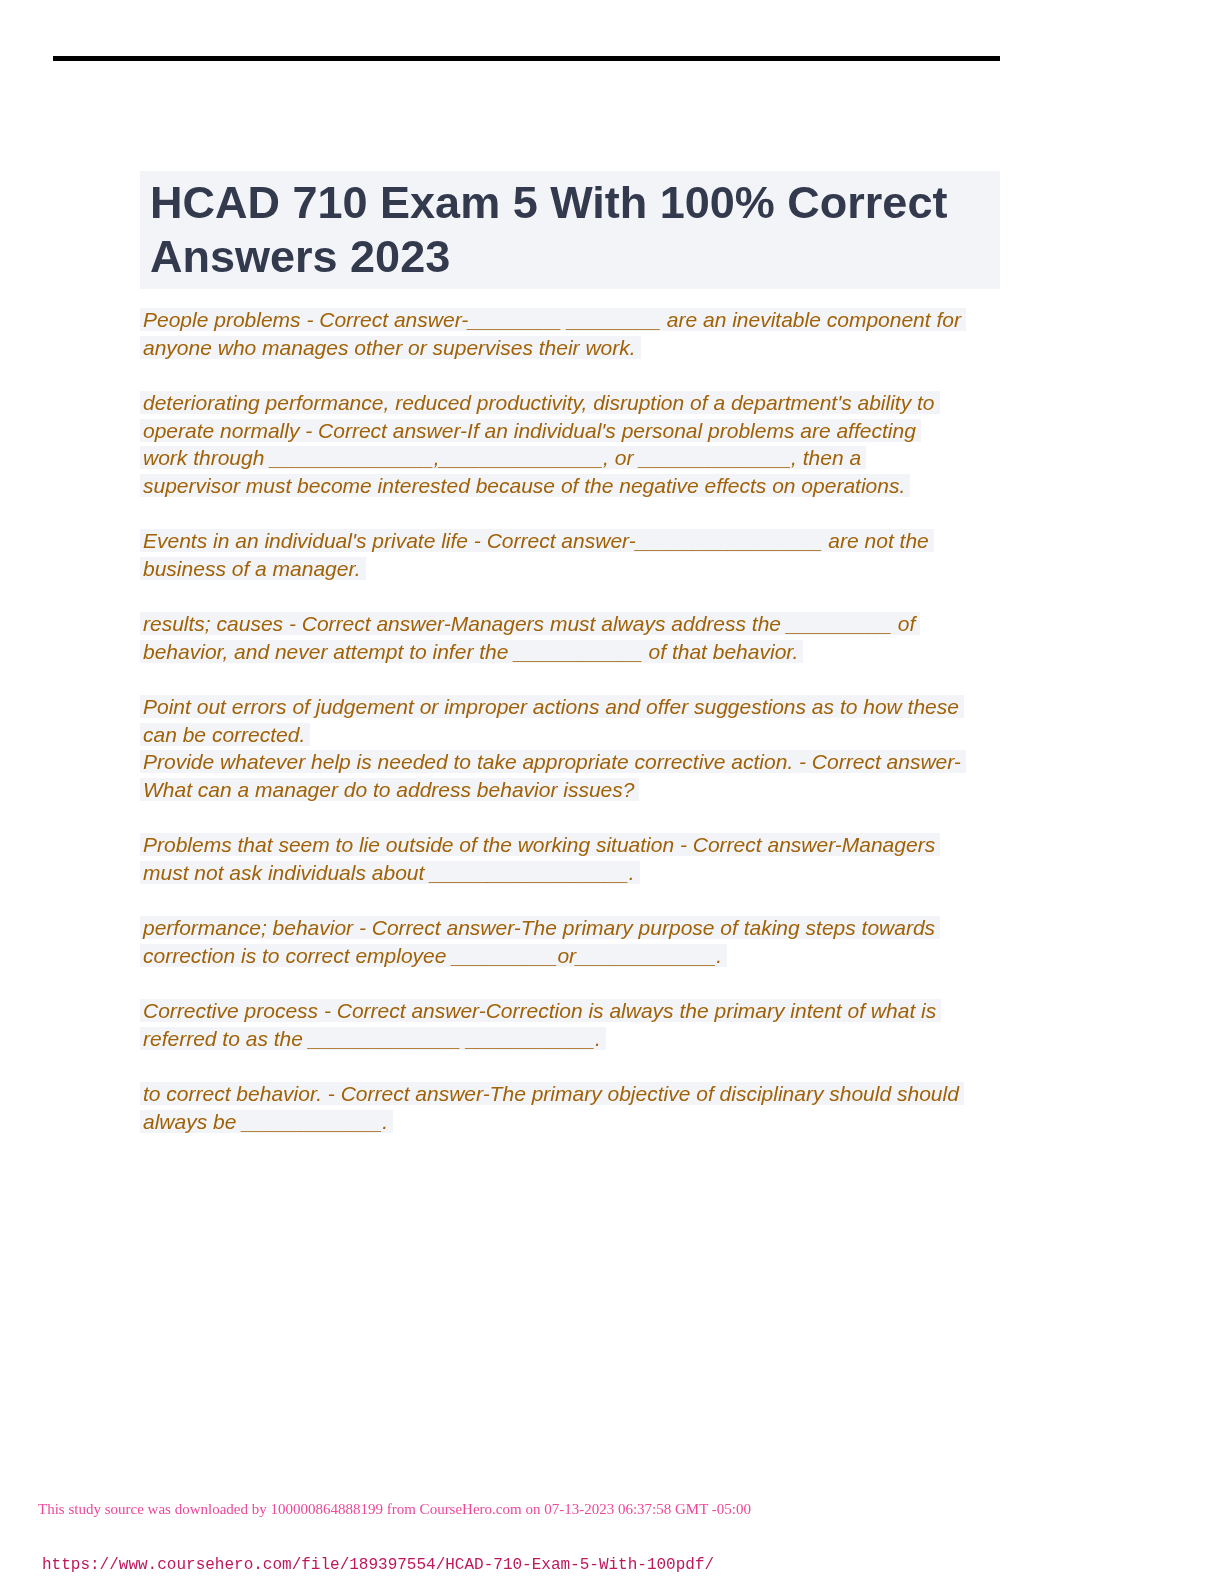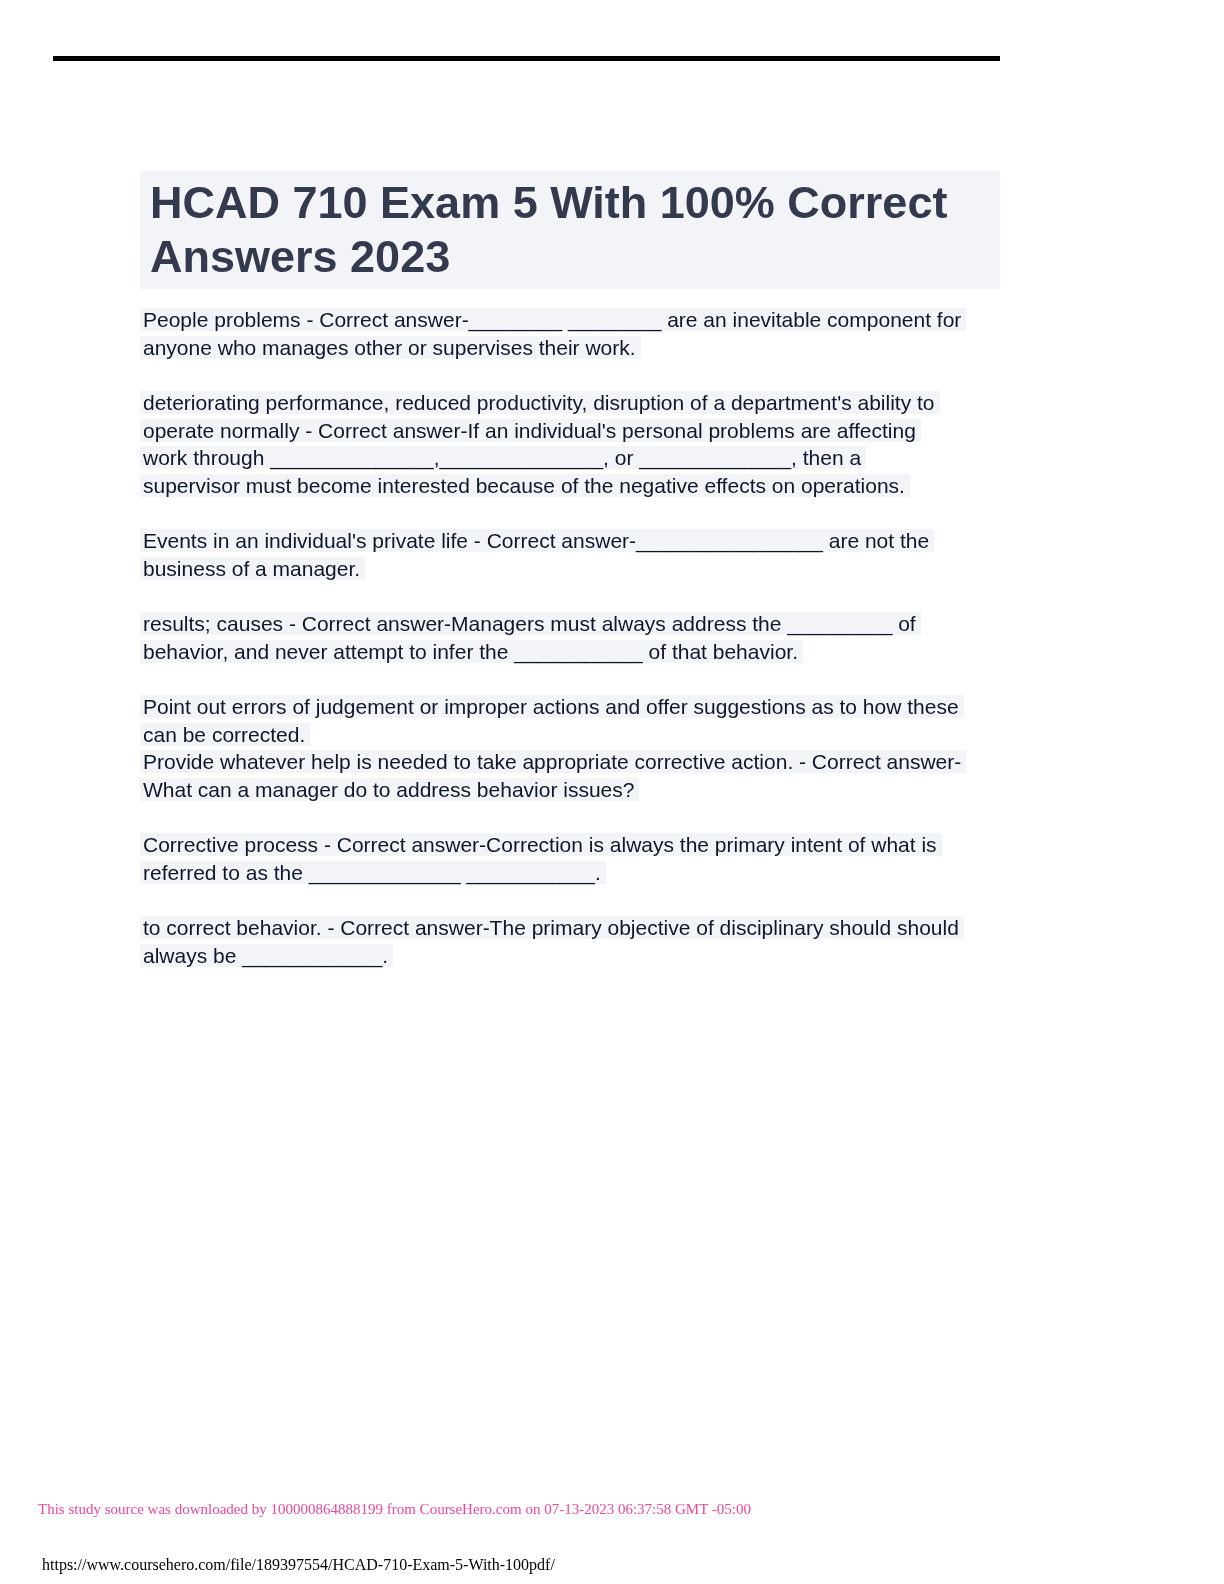--- a/index.html
+++ b/index.html
@@ -33,21 +33,22 @@
     font-weight: bold;
     white-space: pre-wrap;
   }
   .content {
     position: absolute;
     left: 140px;
     top: 306px;
     width: 1000px;
     font-size: 21px;
     line-height: 27.5px;
-    color: #0f172a;
+    color: #a16207;
+    font-style: italic;
   }
   .para {
     margin: 0 0 28px 0;
     white-space: pre-wrap;
   }
   .hl {
     background: #f2f4f8;
     padding: 0 5px 0 3px;
     -webkit-box-decoration-break: clone;
     box-decoration-break: clone;
@@ -57,23 +58,23 @@
     left: 38px;
     top: 1501px;
     font-family: "Liberation Serif", serif;
     font-size: 15px;
     color: #ec4899;
   }
   .footer-url {
     position: absolute;
     left: 42px;
     top: 1556px;
-    font-family: Liberation Serif, serif;
+    font-family: Liberation Mono, monospace;
     font-size: 16px;
-    color: #000000;
+    color: #be185d;
     text-decoration: none;
   }
 </style>
 </head>
 <body>
 
 <div class="page">
 
   <div class="top-rule"></div>
 
@@ -88,20 +89,24 @@
 work through ______________,______________, or _____________, then a
 supervisor must become interested because of the negative effects on operations.</span></p>
     <p class="para"><span class="hl">Events in an individual's private life - Correct answer-________________ are not the
 business of a manager.</span></p>
     <p class="para"><span class="hl">results; causes - Correct answer-Managers must always address the _________ of
 behavior, and never attempt to infer the ___________ of that behavior.</span></p>
     <p class="para"><span class="hl">Point out errors of judgement or improper actions and offer suggestions as to how these
 can be corrected.
 Provide whatever help is needed to take appropriate corrective action. - Correct answer-
 What can a manager do to address behavior issues?</span></p>
+    <p class="para"><span class="hl">Problems that seem to lie outside of the working situation - Correct answer-Managers
+must not ask individuals about _________________.</span></p>
+    <p class="para"><span class="hl">performance; behavior - Correct answer-The primary purpose of taking steps towards
+correction is to correct employee _________or____________.</span></p>
     <p class="para"><span class="hl">Corrective process - Correct answer-Correction is always the primary intent of what is
 referred to as the _____________ ___________.</span></p>
     <p class="para"><span class="hl">to correct behavior. - Correct answer-The primary objective of disciplinary should should
 always be ____________.</span></p>
   </div>
 
   <div class="footer-note">This study source was downloaded by 100000864888199 from CourseHero.com on 07-13-2023 06:37:58 GMT -05:00</div>
 
   <a class="footer-url" href="#">https://www.coursehero.com/file/189397554/HCAD-710-Exam-5-With-100pdf/</a>
 

